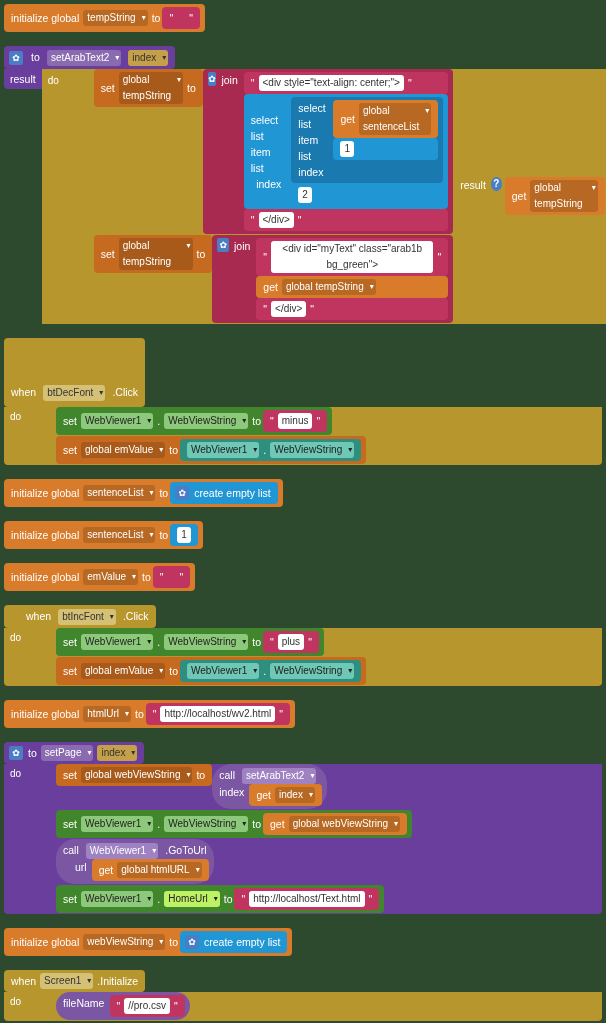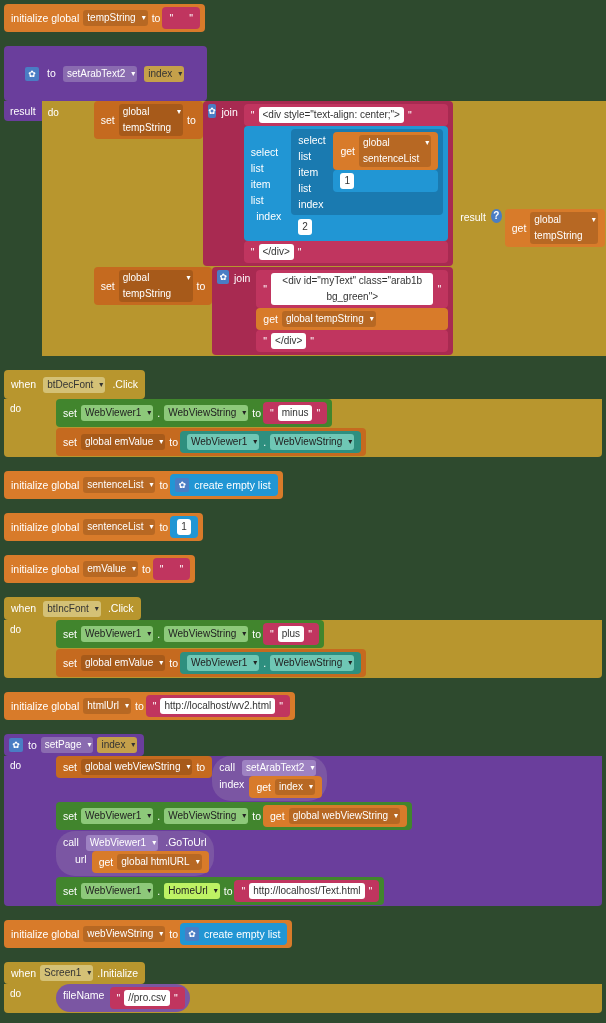--- a/index.html
+++ b/index.html
@@ -124,21 +124,21 @@
     <span class="txt">to</span>
     <span class="block magenta">
       <span class="txt">"</span>
         <span class="slot"> </span>
         <span class="txt">"</span>
     </span>
   </div>
 </div>
 
 <div class="block-group">
-  <div class="block purple" style="padding:16px;">
+  <div class="block purple" style="padding:0;">
     <div style="padding:3px 5px;">
       <span class="gear"></span>
       <span class="txt">to</span>
       <span class="dropdown" style="background:#8a6bb0;">setArabText2</span>
       <span class="dropdown" style="background:#c5a04a;color:#333;">index</span>
     </div>
   </div>
   <div class="hstack">
     <div class="purple" style="width:42px;padding:4px;border-radius:0 0 0 4px;">
       <span class="txt">result</span>
@@ -237,21 +237,21 @@
           <span class="txt">get</span>
           <span class="dropdown">global tempString</span>
         </div>
       </div>
     </div>
   </div>
 </div>
 
 <div class="block-group">
   <div class="block olive" style="padding:0;">
-    <div style="padding:6px 5px;">
+    <div style="padding:6px 5px;margin-top:40px;">
       <span class="txt">when</span>
       <span class="dropdown" style="background:#d4c176;color:#333;">btDecFont</span>
       <span class="txt">.Click</span>
     </div>
   </div>
   <div class="indent-do olive" style="border-radius:0 0 4px 4px;">
     <div class="do-label">do</div>
     <div class="do-body">
       <div class="row">
         <div class="block green">
@@ -314,21 +314,21 @@
     <span class="block magenta">
       <span class="txt">"</span>
         <span class="slot"> </span>
         <span class="txt">"</span>
     </span>
   </div>
 </div>
 
 <div class="block-group">
   <div class="block olive" style="padding:0;">
-    <div style="padding:3px 5px;">
+    <div style="padding:3px 5px;margin-left:15px;">
       <span class="txt">when</span>
       <span class="dropdown" style="background:#d4c176;color:#333;">btIncFont</span>
       <span class="txt">.Click</span>
     </div>
   </div>
   <div class="indent-do olive" style="border-radius:0 0 4px 4px;">
     <div class="do-label">do</div>
     <div class="do-body">
       <div class="row">
         <div class="block green">

